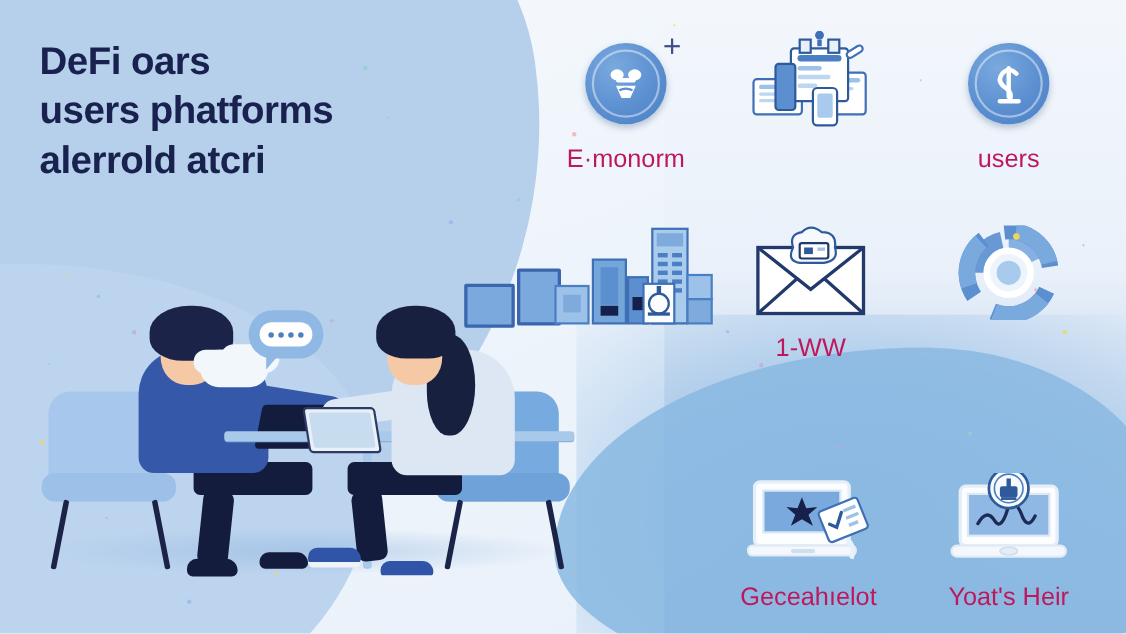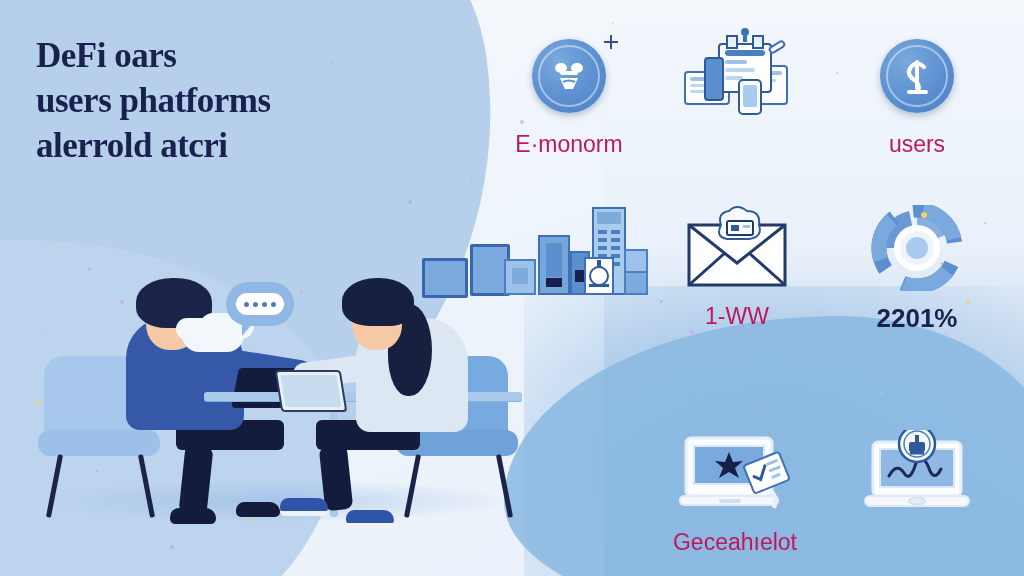--- a/index.html
+++ b/index.html
@@ -32,21 +32,21 @@
   .floor-shadow{position:absolute;left:40px;top:480px;width:470px;height:42px;
     background:radial-gradient(ellipse at center,rgba(150,185,225,.55) 0%,rgba(150,185,225,0) 72%);
     border-radius:50%;}
 
   
   .speck{position:absolute;border-radius:50%;opacity:.75;}
 
   
   .headline{position:absolute;left:36px;top:34px;width:360px;
     color:#19224f;font-weight:700;font-size:35px;line-height:1.28;
-    letter-spacing:-.5px;font-family:Liberation Serif, serif;}
+    letter-spacing:-.5px;}
   .headline .ln{display:block;white-space:nowrap;}
 
   
   .footer{position:absolute;left:26px;top:542px;font-size:13px;color:#2d3a63;
     letter-spacing:.2px;opacity:.88;}
 
   
   .grid{position:absolute;left:494px;top:24px;width:512px;height:530px;}
   .cell{position:absolute;width:150px;text-align:center;}
   .cell .art{height:104px;display:flex;align-items:center;justify-content:center;}
@@ -359,21 +359,20 @@
         <svg width="110" height="86" viewBox="0 0 110 86" aria-hidden="true">
           <path d="M55 43 m-38 0 a38 38 0 0 1 30 -37 L55 43 Z" fill="#5b8fd0" opacity=".9"></path>
           <path d="M55 43 m0 -38 a38 38 0 0 1 34 22 L55 43 Z" fill="#7aa9de" opacity=".9"></path>
           <circle cx="55" cy="43" r="38" fill="none" stroke="#5b8fd0" stroke-width="15" stroke-dasharray="58 22" transform="rotate(-96 55 43)"></circle>
           <circle cx="55" cy="43" r="38" fill="none" stroke="#7aa9de" stroke-width="15" stroke-dasharray="44 34" transform="rotate(44 55 43)"></circle>
           <circle cx="55" cy="43" r="20" fill="#eef4fb" stroke="#fff" stroke-width="6"></circle>
           <circle cx="55" cy="43" r="11" fill="#a8caec"></circle>
           <circle cx="62" cy="10" r="3" fill="#f2d45c"></circle>
         </svg>
       </div>
-      <div class="lbl" style="font-weight:700;font-size:26px;color:#19224f;">2201%</div>
     </div>
 
     <div class="cell" style="left:166px;top:398px;">
       <div class="art">
         <svg width="130" height="88" viewBox="0 0 130 88" aria-hidden="true">
           <rect x="16" y="8" width="86" height="58" rx="5" fill="#fbfdff" stroke="#e6eef8" stroke-width="3"></rect>
           <rect x="24" y="16" width="70" height="38" fill="#7aa9de" stroke="#dce8f5" stroke-width="2"></rect>
           <path d="M59 22 L63 32 L73 31 L65 38 L69 48 L59 42 L49 48 L53 38 L45 31 L55 32 Z" fill="#16204a"></path>
           <rect x="10" y="66" width="98" height="9" rx="4" fill="#f4f8fd" stroke="#e1ebf6" stroke-width="2"></rect>
           <rect x="49" y="69" width="22" height="4" rx="2" fill="#cfdff0"></rect>
@@ -398,16 +397,17 @@
           <path d="M36 46 q8 -14 15 -3 q6 10 12 -10 q7 -12 14 8 q5 10 11 -2" stroke="#1d2a55" stroke-width="3" fill="none" stroke-linecap="round"></path>
           <rect x="12" y="66" width="104" height="10" rx="5" fill="#f4f8fd" stroke="#e1ebf6" stroke-width="2"></rect>
           <ellipse cx="64" cy="71" rx="8" ry="3.5" fill="#e3edf8" stroke="#cfdff0" stroke-width="1.5"></ellipse>
           <circle cx="64" cy="14" r="18" fill="#f7fafd" stroke="#2e5a9c" stroke-width="2.5"></circle>
           <circle cx="64" cy="14" r="13" fill="none" stroke="#4a7fc4" stroke-width="1.5"></circle>
           <rect x="56" y="12" width="16" height="10" rx="2" fill="#2e5a9c"></rect>
           <rect x="62" y="5" width="4" height="8" fill="#2e5a9c"></rect>
           <rect x="57" y="22" width="14" height="2.5" fill="#2e5a9c"></rect>
         </svg>
       </div>
+      <div class="lbl">Yoat's Heir</div>
     </div>
 
   </div>
 </div>
 
 </body></html>

